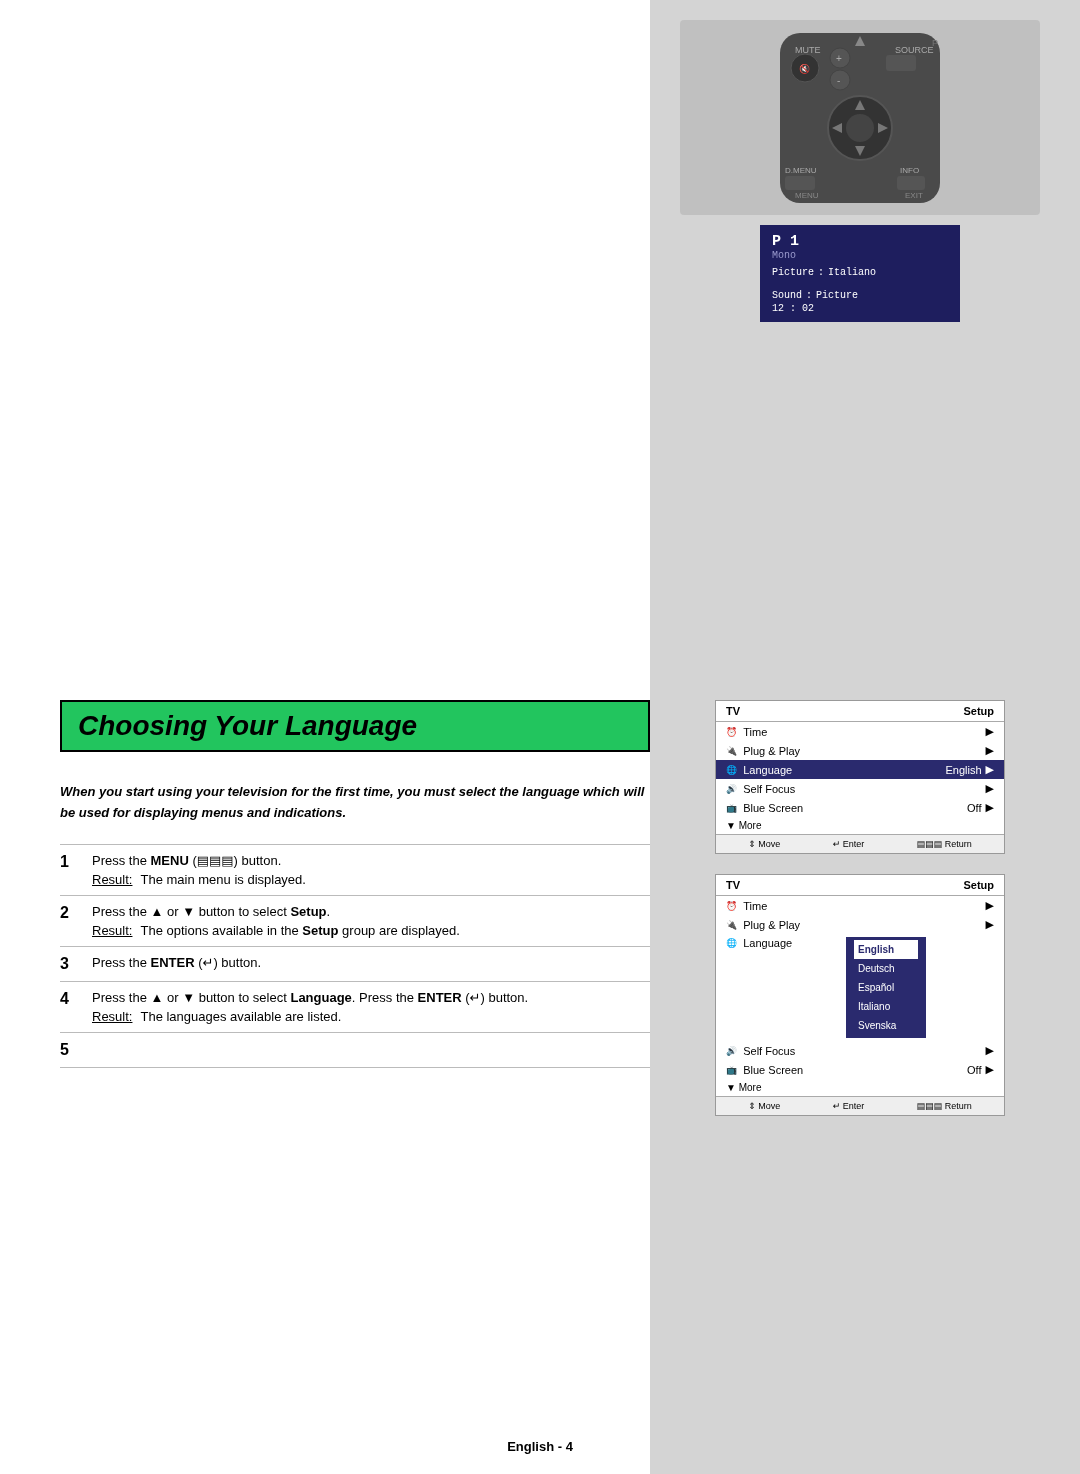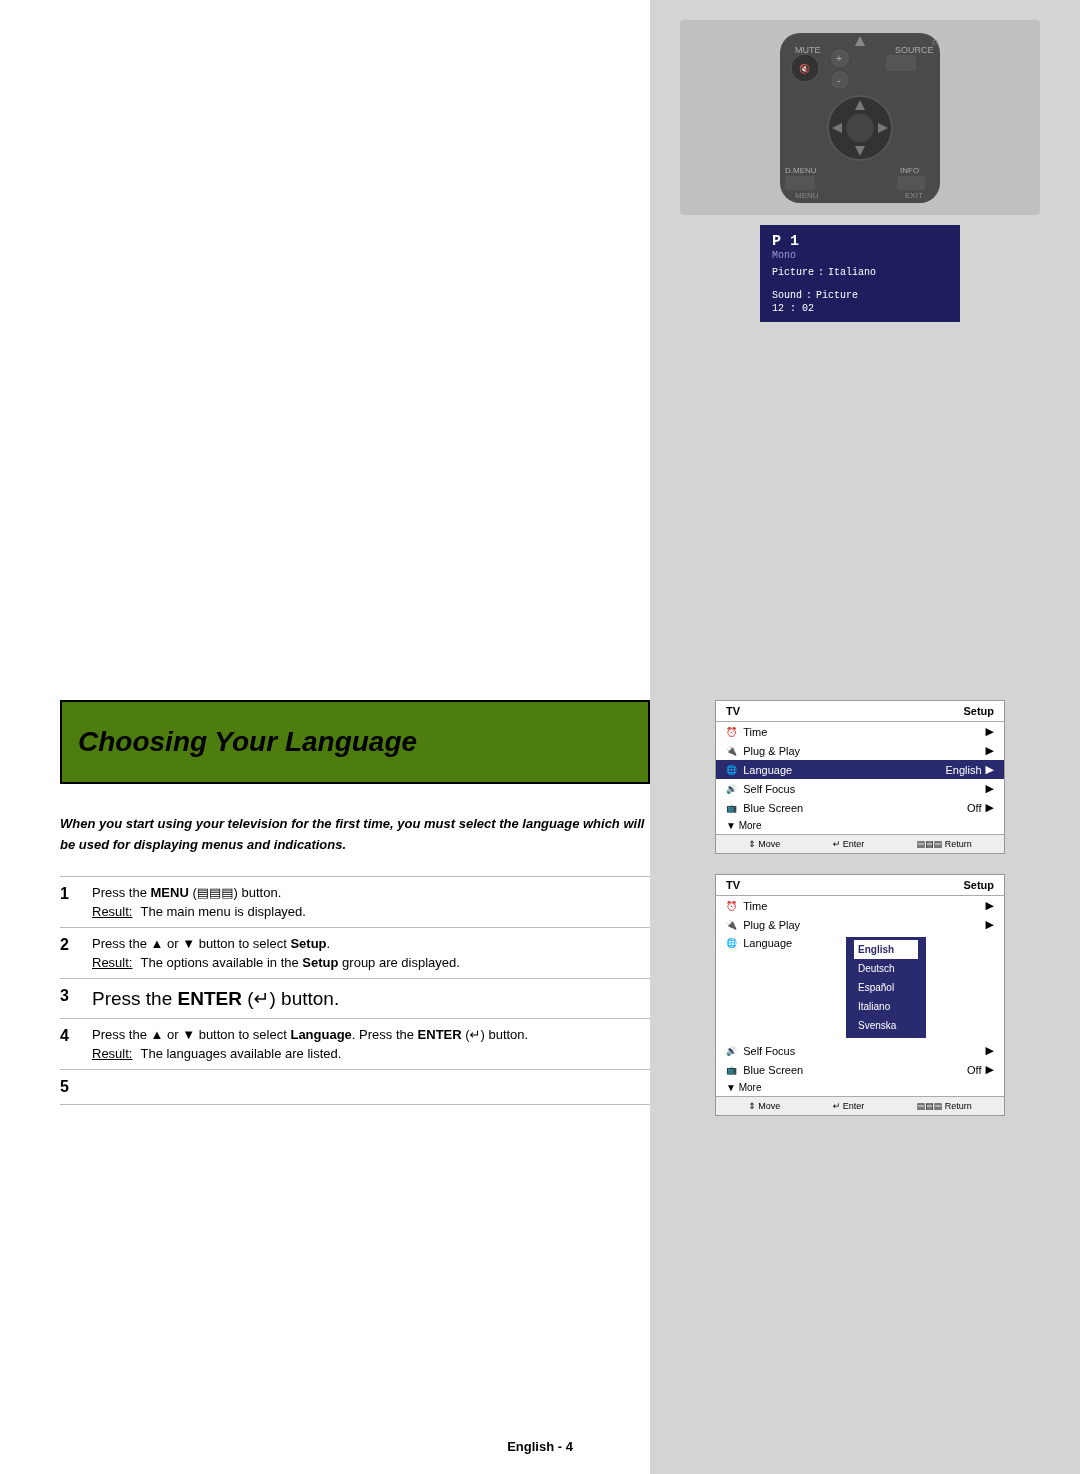--- a/index.html
+++ b/index.html
@@ -88,21 +88,21 @@
           <span>Picture</span>
         </div>
         <div style="font-size:10px;">12 : 02</div>
       </div>
     </div>
   </div>
 
   <div style="position:absolute; top:700px; left:0; right:0;">
 
     <div style="margin-left:60px; margin-right:430px;">
-      <div style="border:2.5px solid #000; padding:24px 16px; background:#4d7c0f; display:inline-block; width:100%;">
+      <div style="border:2.5px solid #000; padding:8px 16px; background:#22c55e; display:inline-block; width:100%;">
         <h2 style="font-size:28px; font-weight:900; font-style:italic;">Choosing Your Language</h2>
       </div>
     </div>
 
     <div style="margin-left:60px; margin-right:430px; margin-top:30px;">
       <p style="font-size:13px; font-weight:bold; font-style:italic; line-height:1.6;">When you start using your television for the first time, you must select the language which will be used for displaying menus and indications.</p>
     </div>
 
     <div style="margin-left:60px; margin-right:430px; margin-top:20px;">
 
@@ -128,21 +128,21 @@
           <div style="display:flex; margin-top:4px; font-size:13px;">
             <span style="text-decoration:underline; margin-right:8px;">Result:</span>
             <span>The options available in the <strong>Setup</strong> group are displayed.</span>
           </div>
         </div>
       </div>
 
       <div style="border-top:1px solid #bbb; padding:8px 0; display:flex; align-items:flex-start;">
         <span style="font-weight:bold; font-size:16px; min-width:24px; margin-right:8px;">3</span>
         <div>
-          <div style="font-size:19px;">
+          <div style="font-size:13px;">
             Press the <strong>ENTER</strong> (↵) button.
           </div>
         </div>
       </div>
 
       <div style="border-top:1px solid #bbb; padding:8px 0; display:flex; align-items:flex-start;">
         <span style="font-weight:bold; font-size:16px; min-width:24px; margin-right:8px;">4</span>
         <div>
           <div style="font-size:13px;">
             Press the ▲ or ▼ button to select <strong>Language</strong>. Press the <strong>ENTER</strong> (↵) button.

